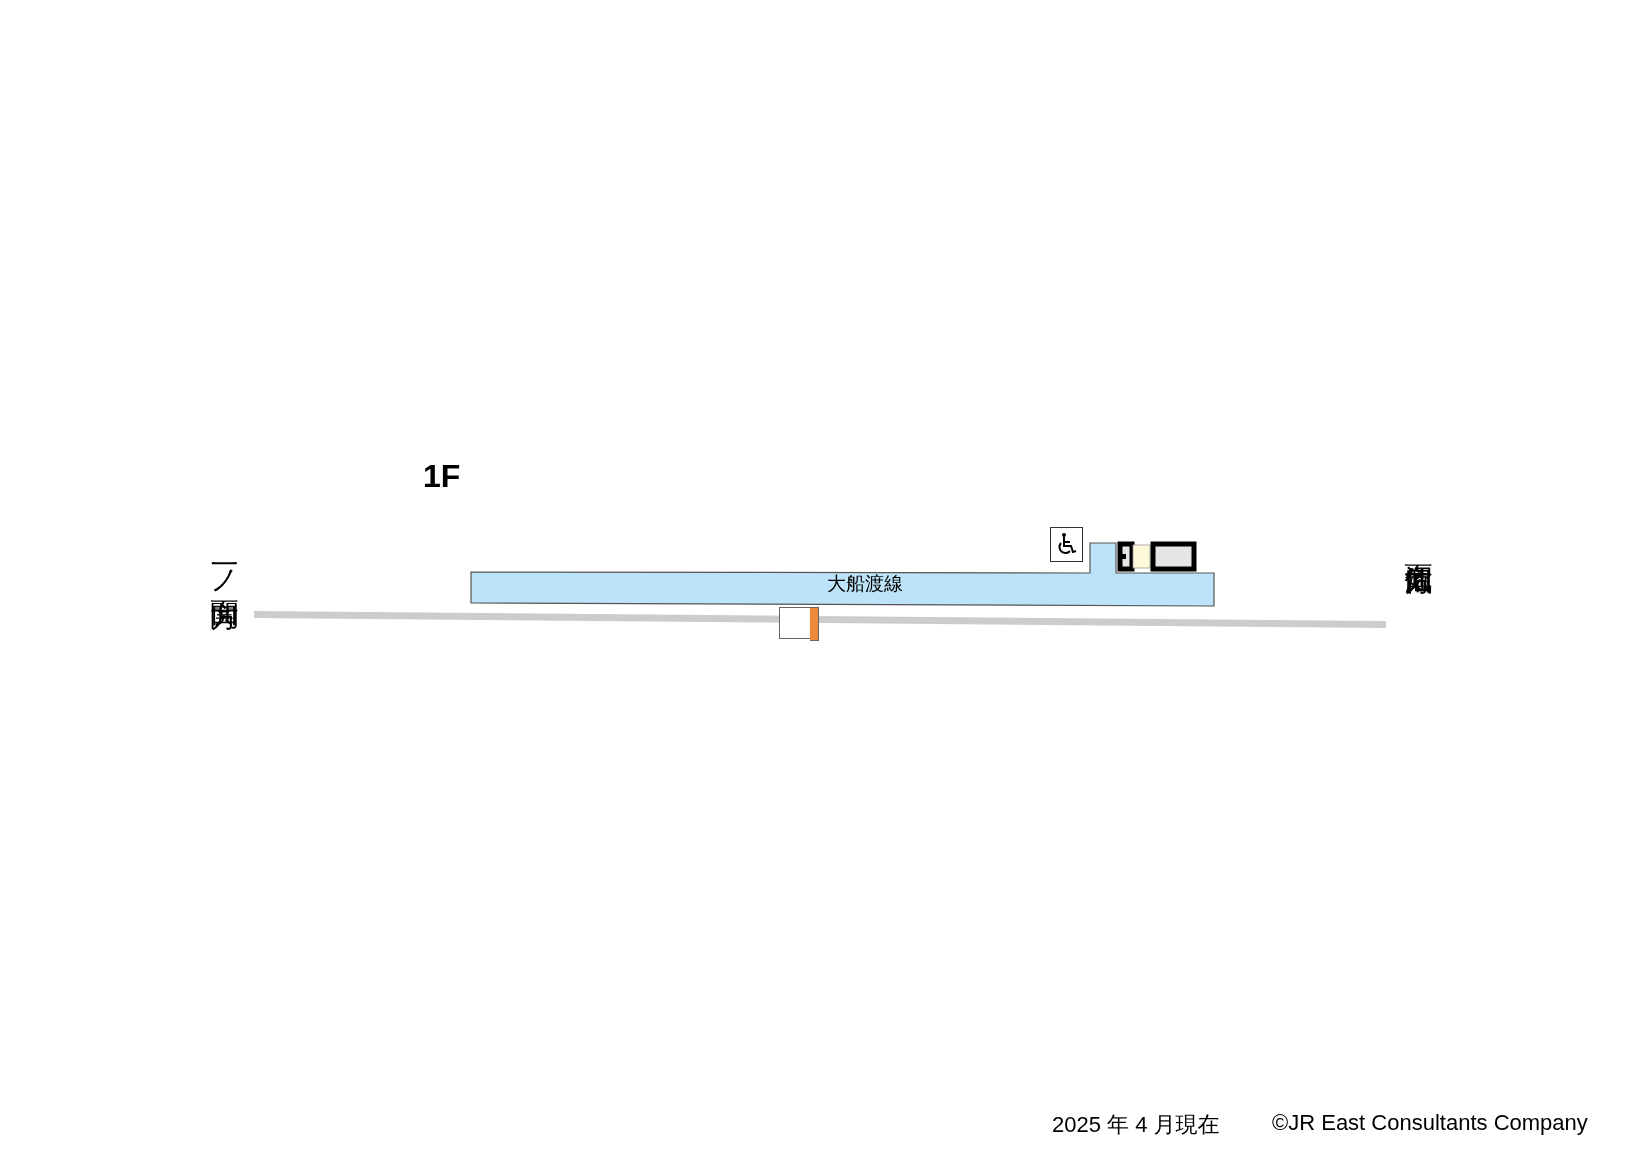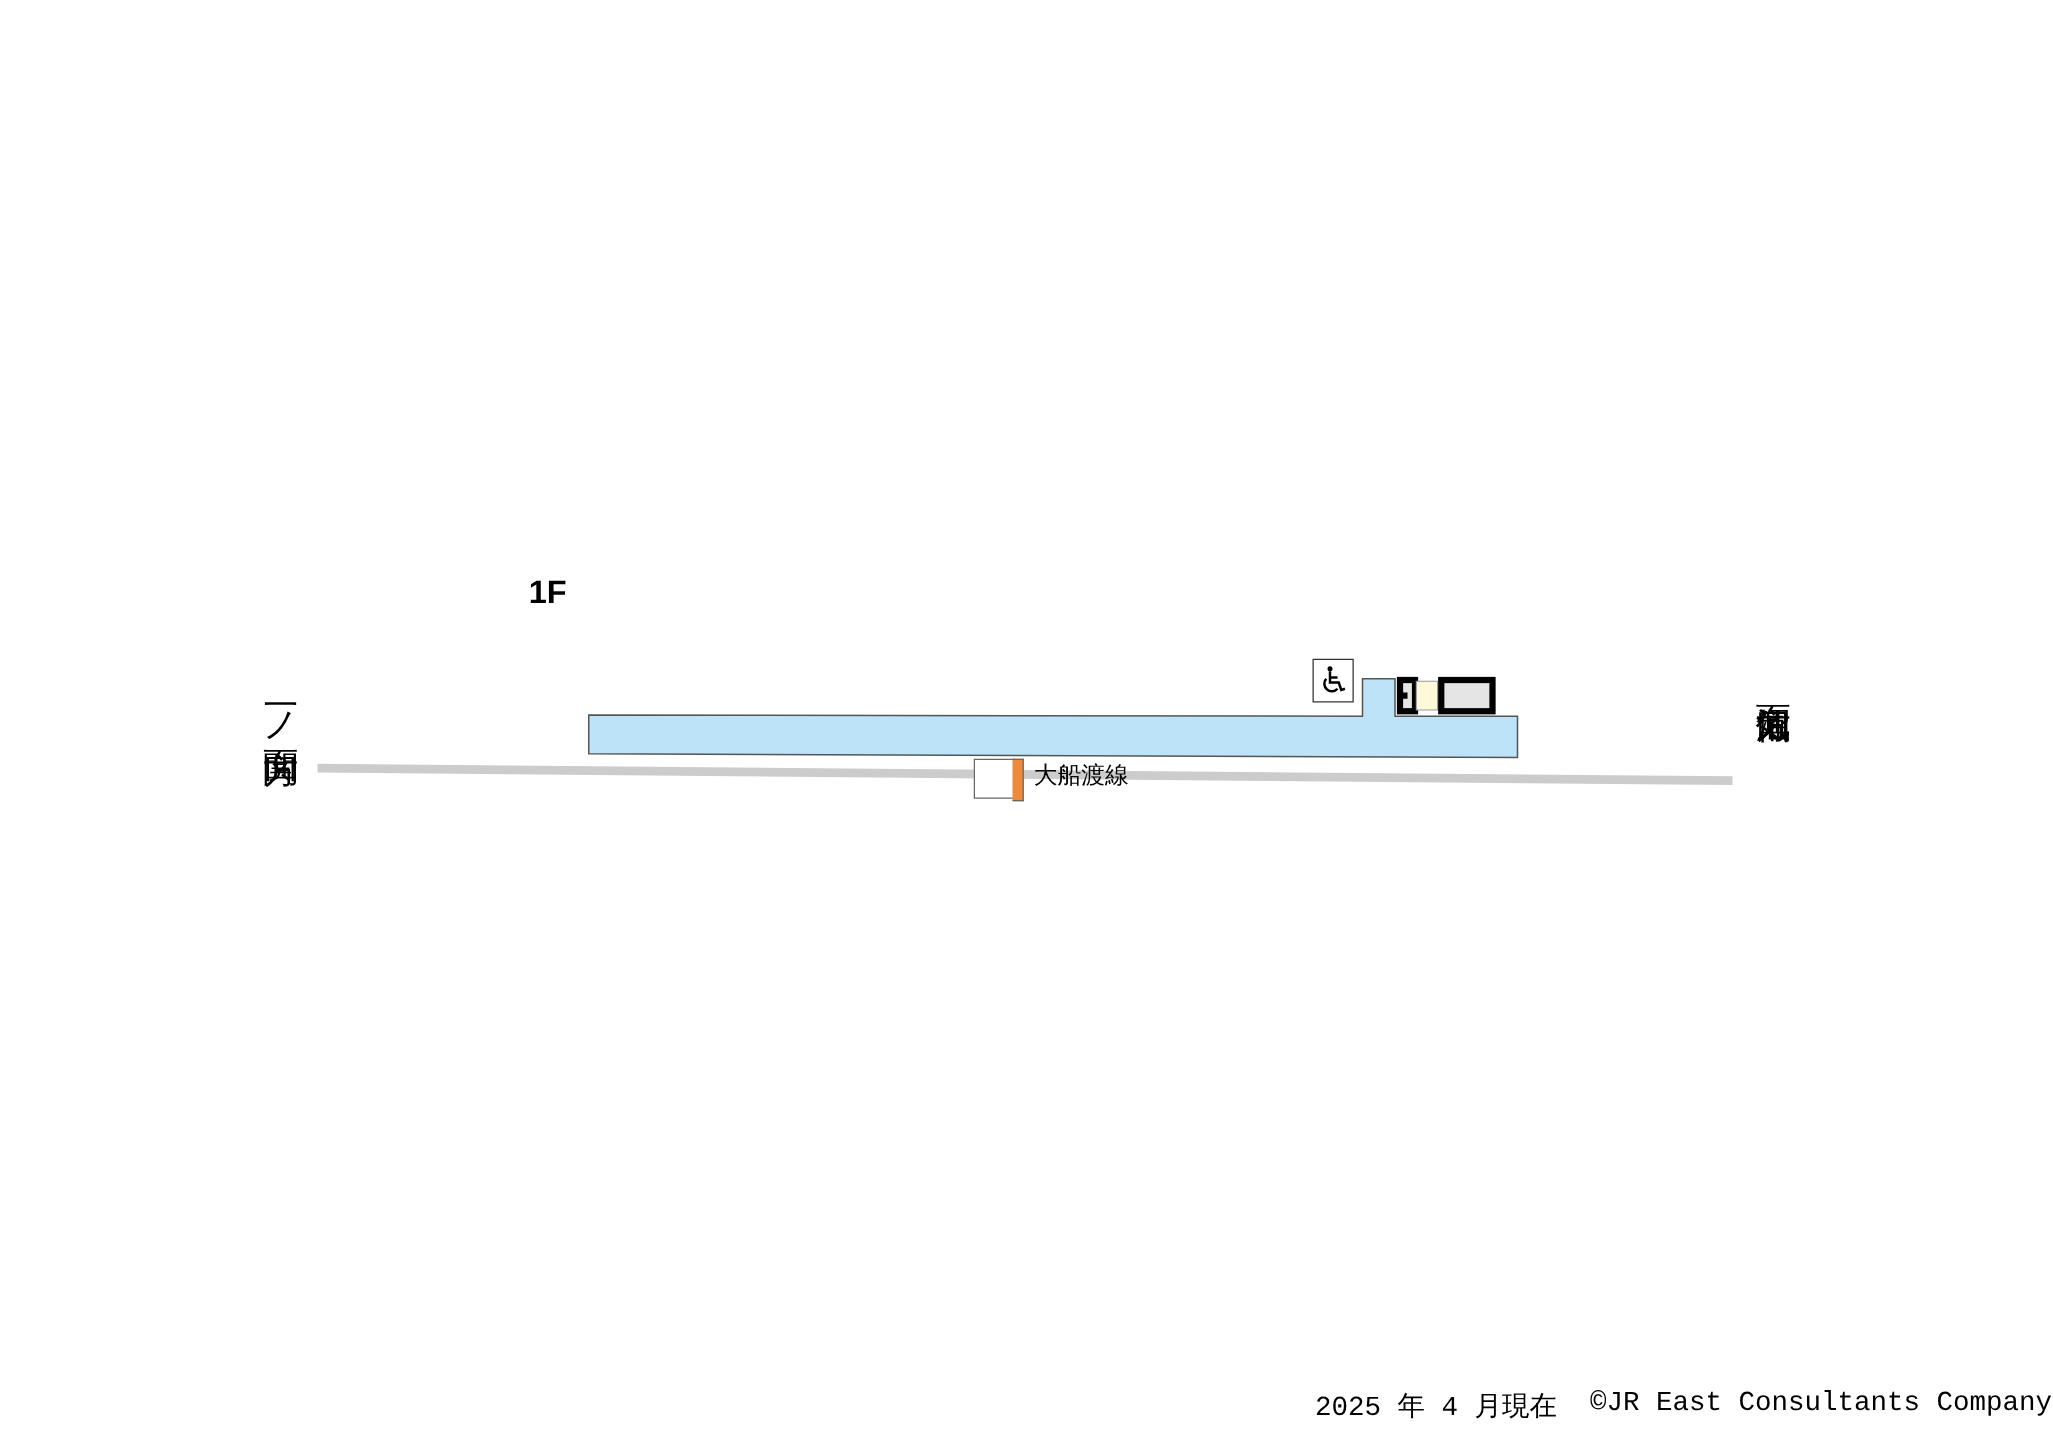--- a/index.html
+++ b/index.html
@@ -1,26 +1,26 @@
 <!DOCTYPE html>
 <html><head>
 <meta charset="utf-8">
 <style>
   html, body { margin:0; padding:0; background:#ffffff; }
   body { width:1642px; height:1162px; position:relative; overflow:hidden;
          font-family:"DejaVu Sans","Liberation Sans",sans-serif; color:#000; }
   .abs { position:absolute; }
-  .floor-label { left:423px; top:458px; font-size:26px; font-weight:bold;
+  .floor-label { left:423px; top:458px; font-size:32px; font-weight:bold;
                  font-family:"Liberation Sans","DejaVu Sans",sans-serif; }
   .vtext { writing-mode:vertical-rl; text-orientation:upright;
            font-size:28px; line-height:32px; letter-spacing:-1px; }
   .dir-left { left:208px; top:550px; }
   .dir-right { left:1402px; top:546px; }
-  .footer { top:1110px; font-size:22px; font-family:Liberation Mono, monospace; }
-  .line-label { left:827px; top:607px; font-size:19px; }
+  .footer { top:1110px; font-size:22px; font-family:Liberation Sans, sans-serif; }
+  .line-label { left:827px; top:571px; font-size:19px; }
   .line-box { left:779px; top:607px; width:31px; height:30px; background:#fff;
               border:1px solid #666; }
   .line-stripe { left:810px; top:607px; width:8px; height:32px; background:#ef8a3a;
                  border:1px solid #666; border-left:none; }
   .wc-box { left:1050px; top:527px; width:31px; height:33px; border:1.5px solid #333; background:#fff;
             display:flex; align-items:center; justify-content:center; }
 </style>
 </head>
 <body>
 

